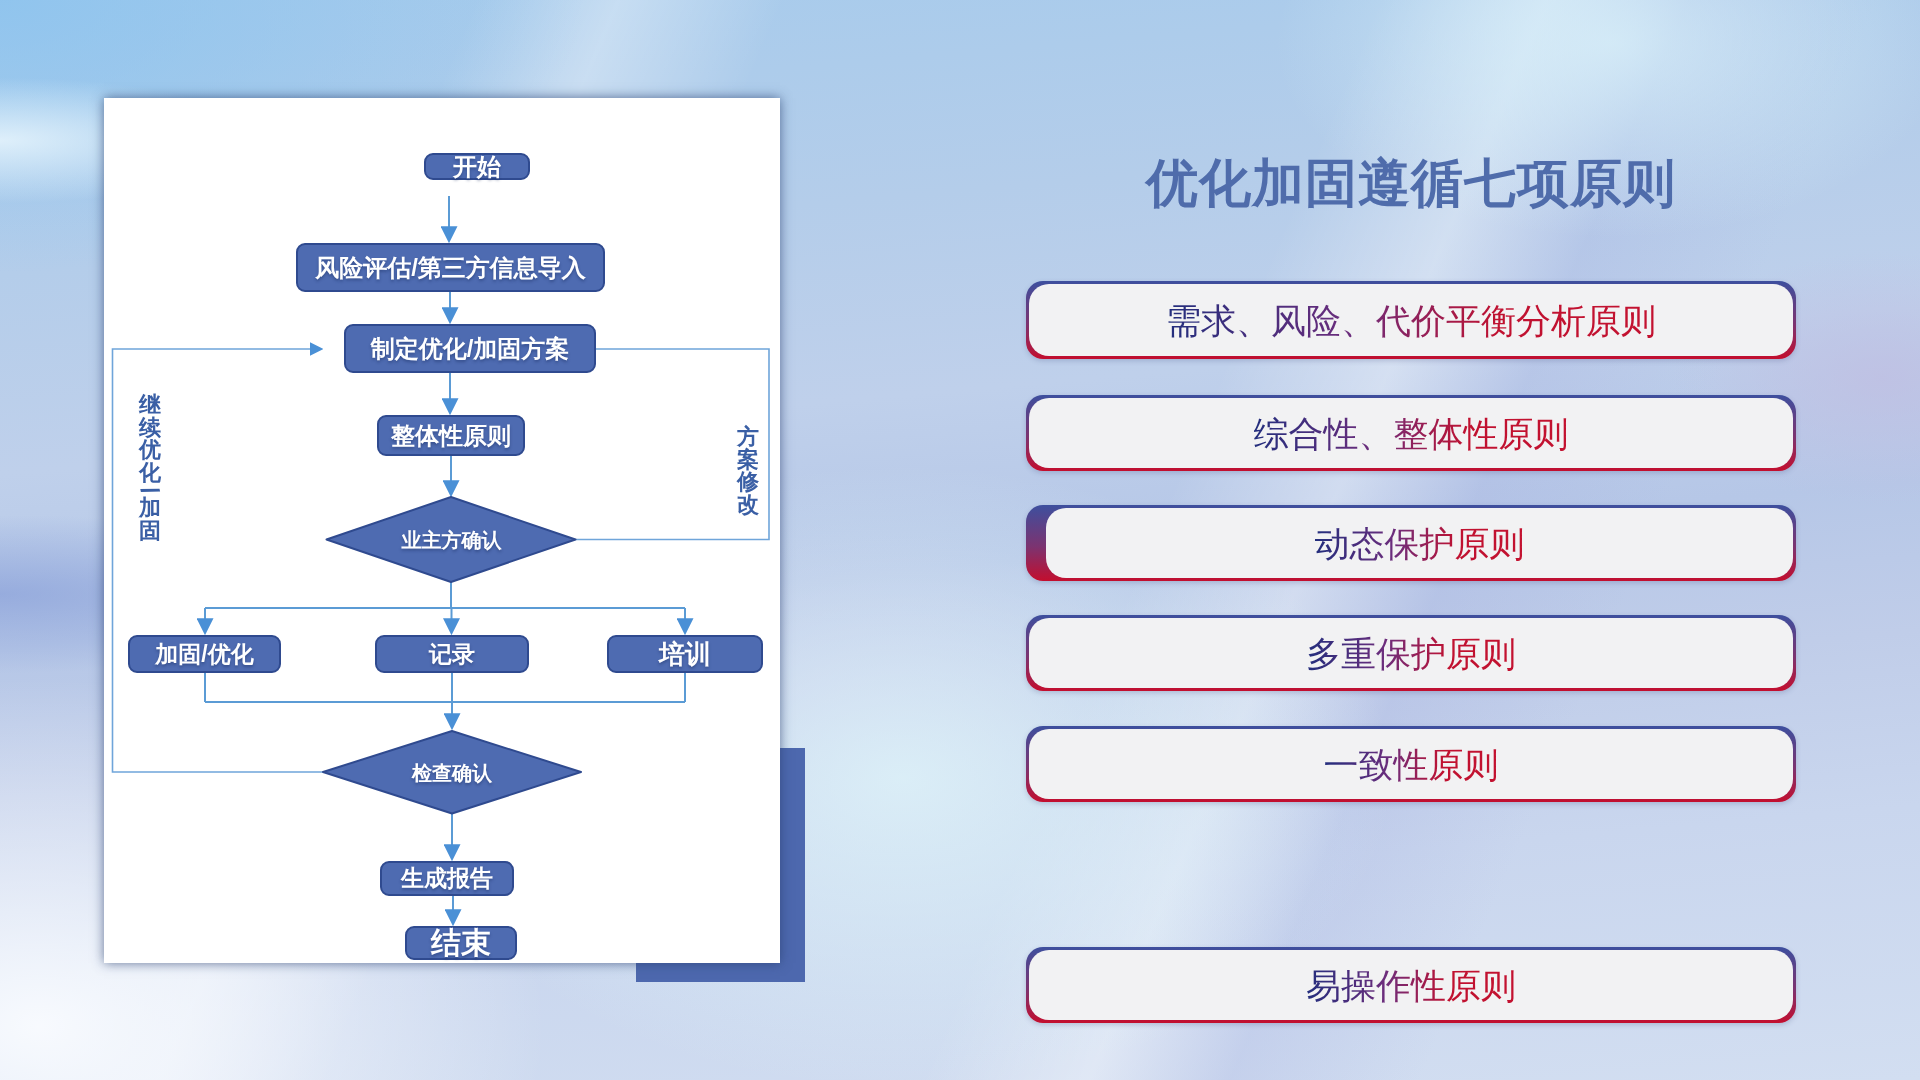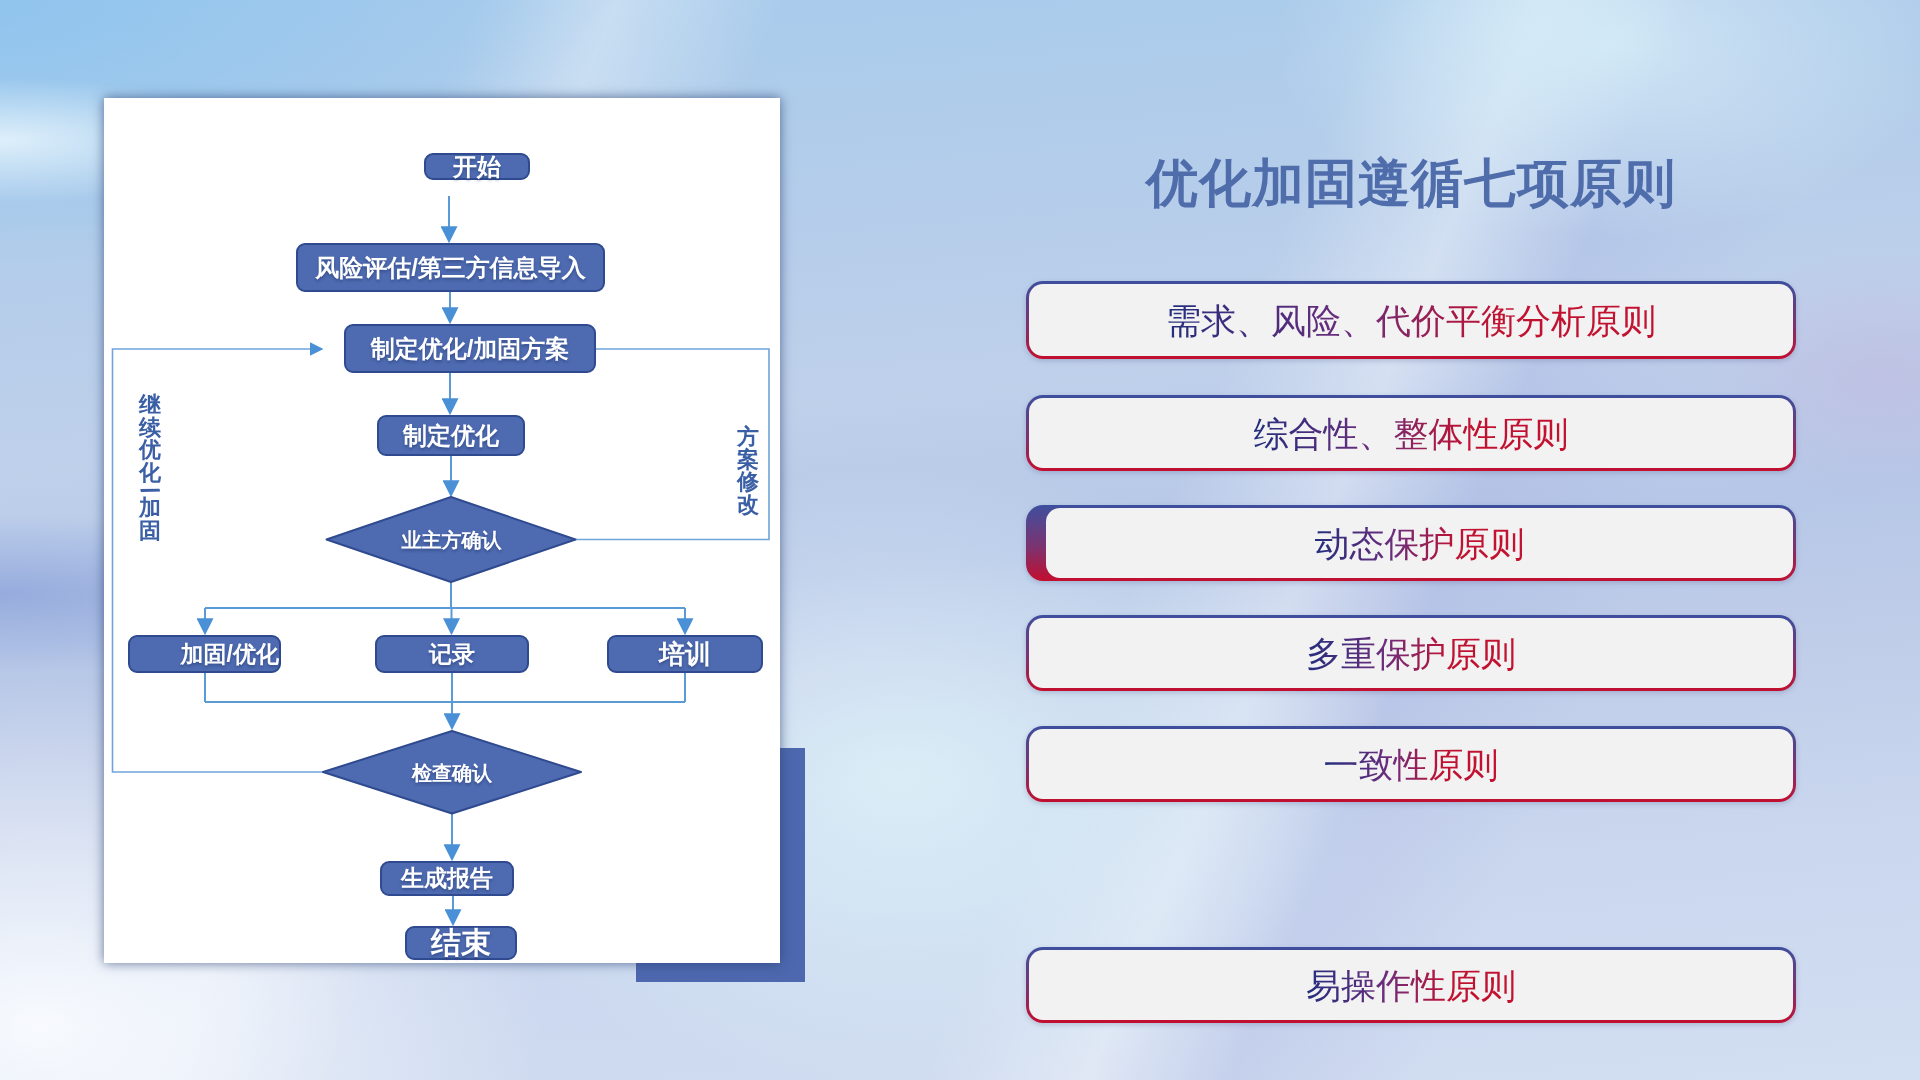--- a/index.html
+++ b/index.html
@@ -37,21 +37,21 @@
     position: absolute; display: flex; align-items: center; justify-content: center;
     background: #4e6bb1; border: 2px solid #2f4a8f; border-radius: 9px;
     color: #ffffff; font-weight: bold; font-size: 24px; line-height: 1;
     text-shadow: 0 2px 3px rgba(25,45,95,0.45);
     white-space: nowrap;
   }
   .node-start    { left: 292px; top:  55px; width: 106px; height: 27px; margin-left: 28px; }
   .node-risk     { left: 192px; top: 145px; width: 309px; height: 49px; }
   .node-plan     { left: 220px; top: 226px; width: 252px; height: 49px; margin-left: 20px; }
   .node-submit   { left: 273px; top: 317px; width: 148px; height: 41px; }
-  .node-reinforce{ left:  24px; top: 537px; width: 153px; height: 38px; font-size: 23px; justify-content: flex-end; }
+  .node-reinforce{ left:  24px; top: 537px; width: 153px; height: 38px; font-size: 23px; }
   .node-record   { left: 271px; top: 537px; width: 154px; height: 38px; font-size: 23px; }
   .node-training { left: 503px; top: 537px; width: 156px; height: 38px; font-size: 26px; }
   .node-report   { left: 276px; top: 763px; width: 134px; height: 35px; font-size: 23px; }
   .node-end      { left: 301px; top: 828px; width:  112px; height: 34px; font-size: 30px; }
 
   .diamond-label {
     position: absolute; display: flex; align-items: center; justify-content: center;
     color: #ffffff; font-weight: bold; font-size: 20px; line-height: 1;
     text-shadow: 0 2px 3px rgba(25,45,95,0.45); white-space: nowrap;
   }
@@ -74,21 +74,21 @@
     text-align: center; font-size: 52px; font-weight: bold; color: #4f6cab;
     letter-spacing: 1px; white-space: nowrap;
   }
   .principle {
     position: absolute; left: 0; width: 770px; height: 76px;
     border-radius: 17px; padding: 3px;
     background: linear-gradient(180deg, #3d4f9e 0%, #7c3370 55%, #c30e2e 100%);
     box-shadow: 0 2px 5px rgba(70,85,130,0.25);
   }
   .principle-inner {
-    width: 100%; height: 100%; border-radius: 14px; background: #f2f2f3;
+    width: 100%; height: 100%; border-radius: 20px; background: #f2f2f3;
     display: flex; align-items: center; justify-content: center;
   }
   .principle-text {
     font-size: 35px; font-weight: 500; line-height: 1; white-space: nowrap;
     background: linear-gradient(90deg, #232e7d 0%, #6d2d7c 38%, #c01130 68%, #c31230 100%);
     -webkit-background-clip: text; background-clip: text; color: transparent;
   }
   .p0 { top: 238px; height: 78px; }
   .p1 { top: 352px; }
   .p2 { top: 462px; padding-left: 20px; }
@@ -146,21 +146,21 @@
     <div class="node node-start">
       <span>开始</span>
     </div>
     <div class="node node-risk">
       <span>风险评估/第三方信息导入</span>
     </div>
     <div class="node node-plan">
       <span>制定优化/加固方案</span>
     </div>
     <div class="node node-submit">
-      <span>制定优化</span>
+      <span>整体性原则</span>
     </div>
 
     <div class="diamond-label diamond-owner">
       <span>业主方确认</span>
     </div>
 
     <div class="node node-reinforce">
       <span>加固/优化</span>
     </div>
     <div class="node node-record">

